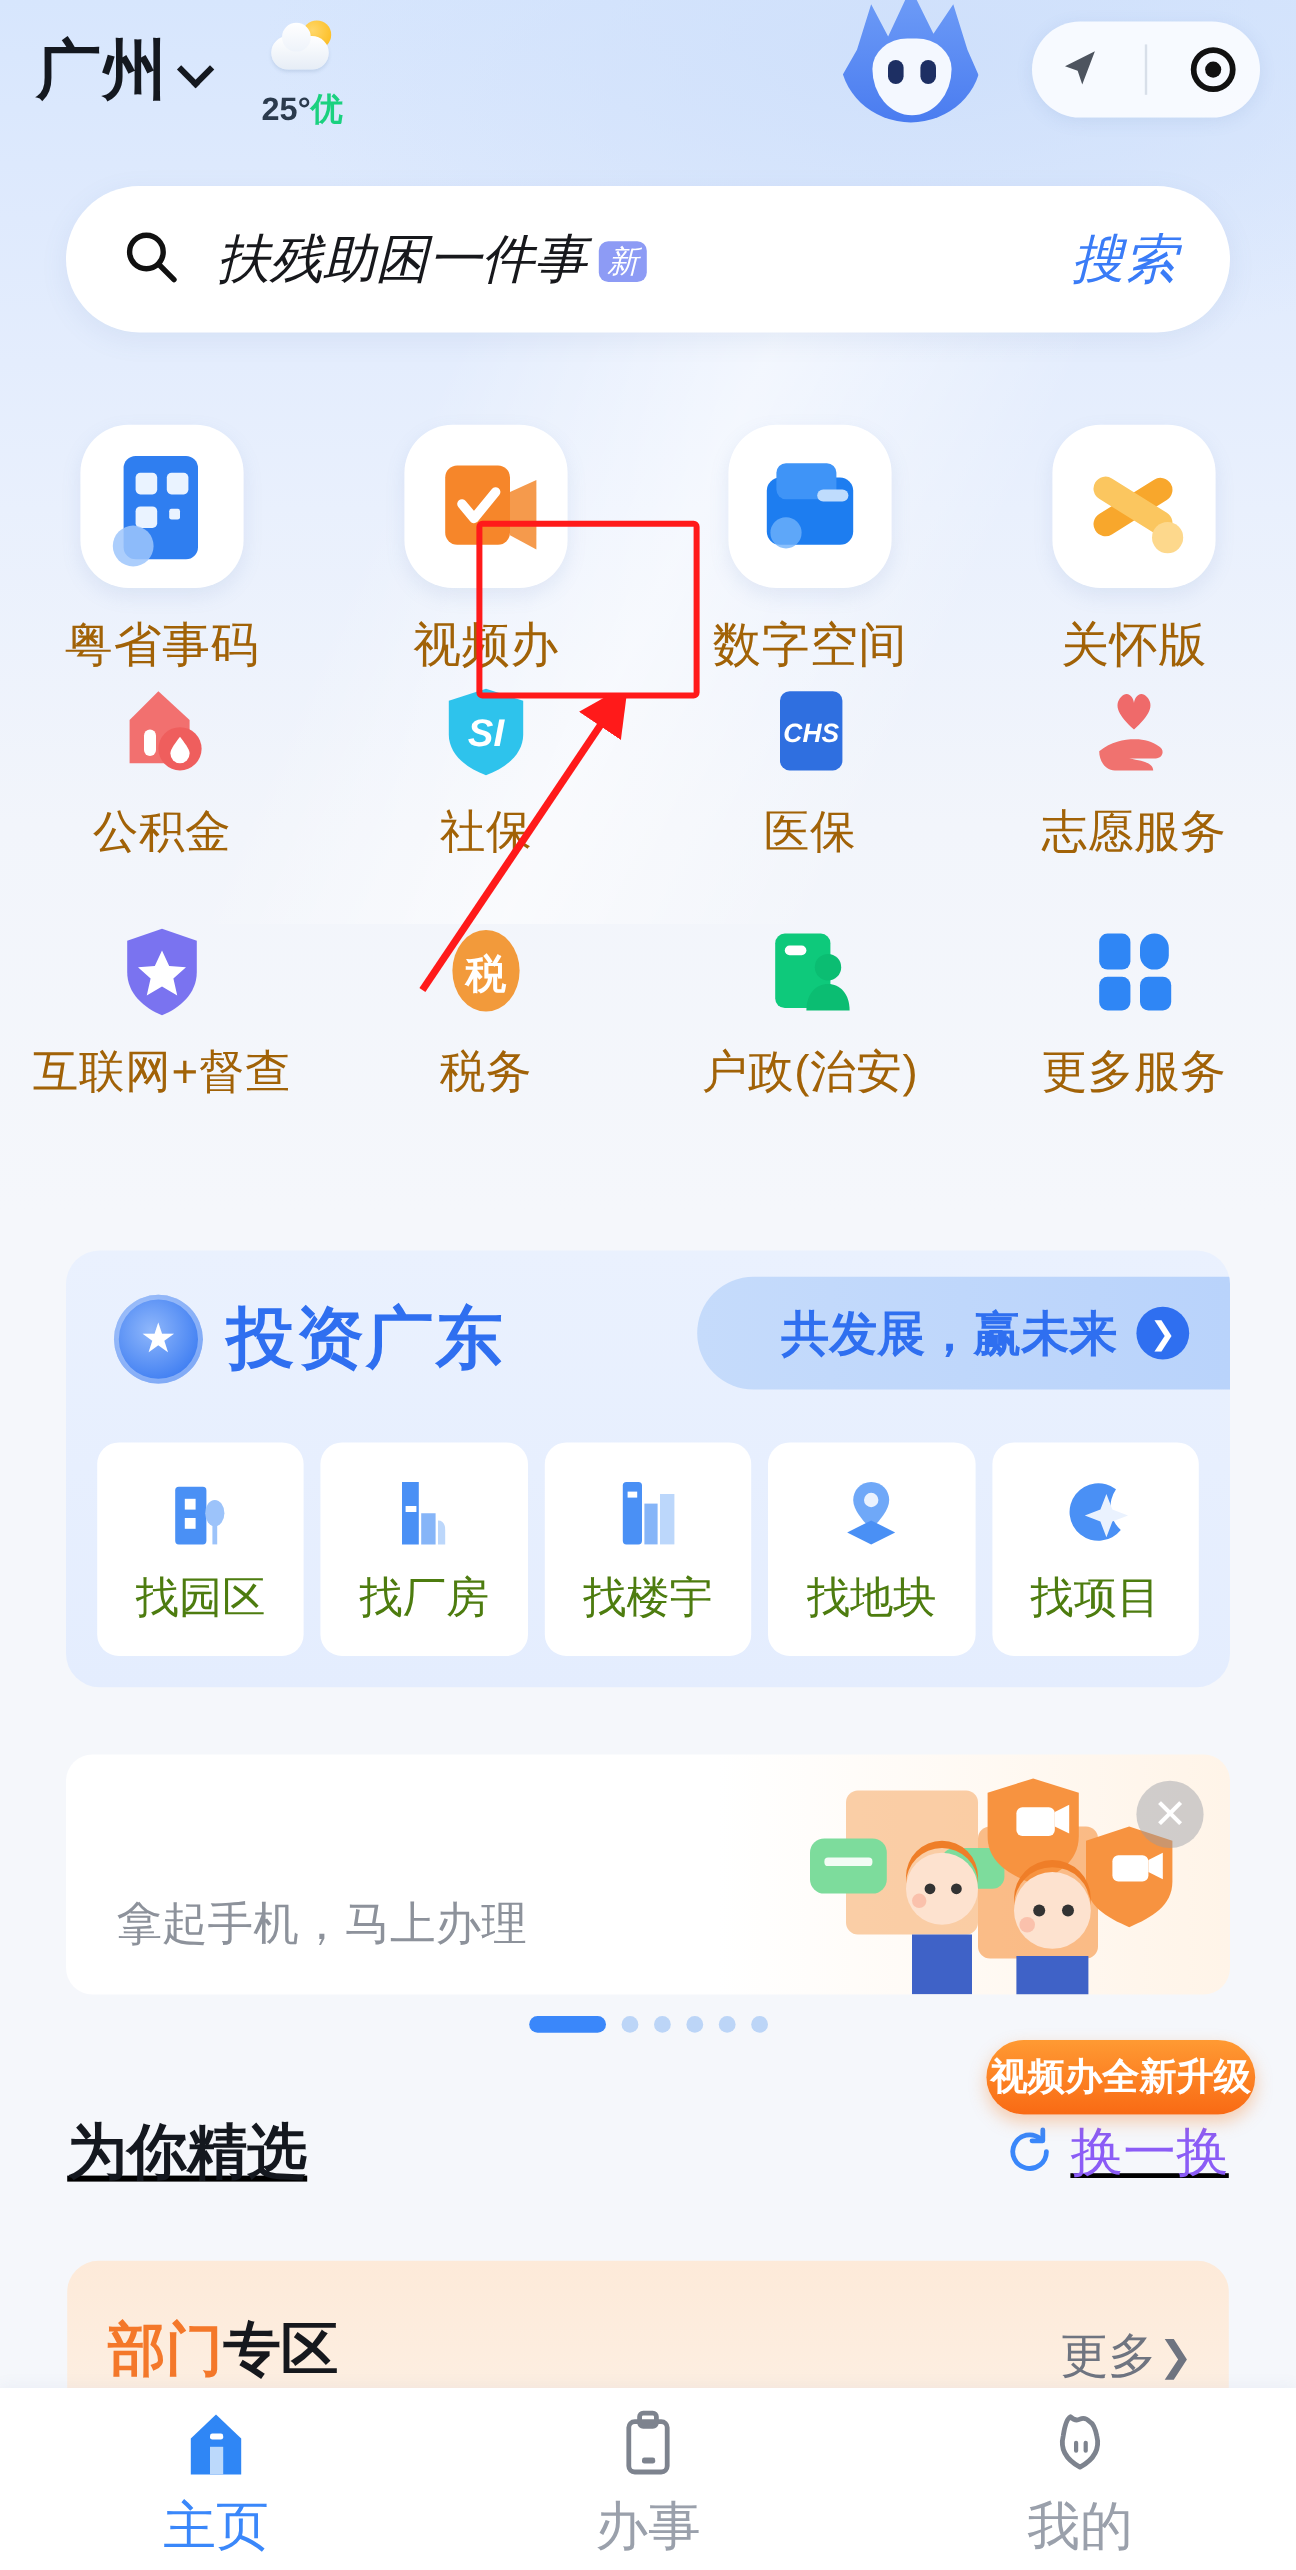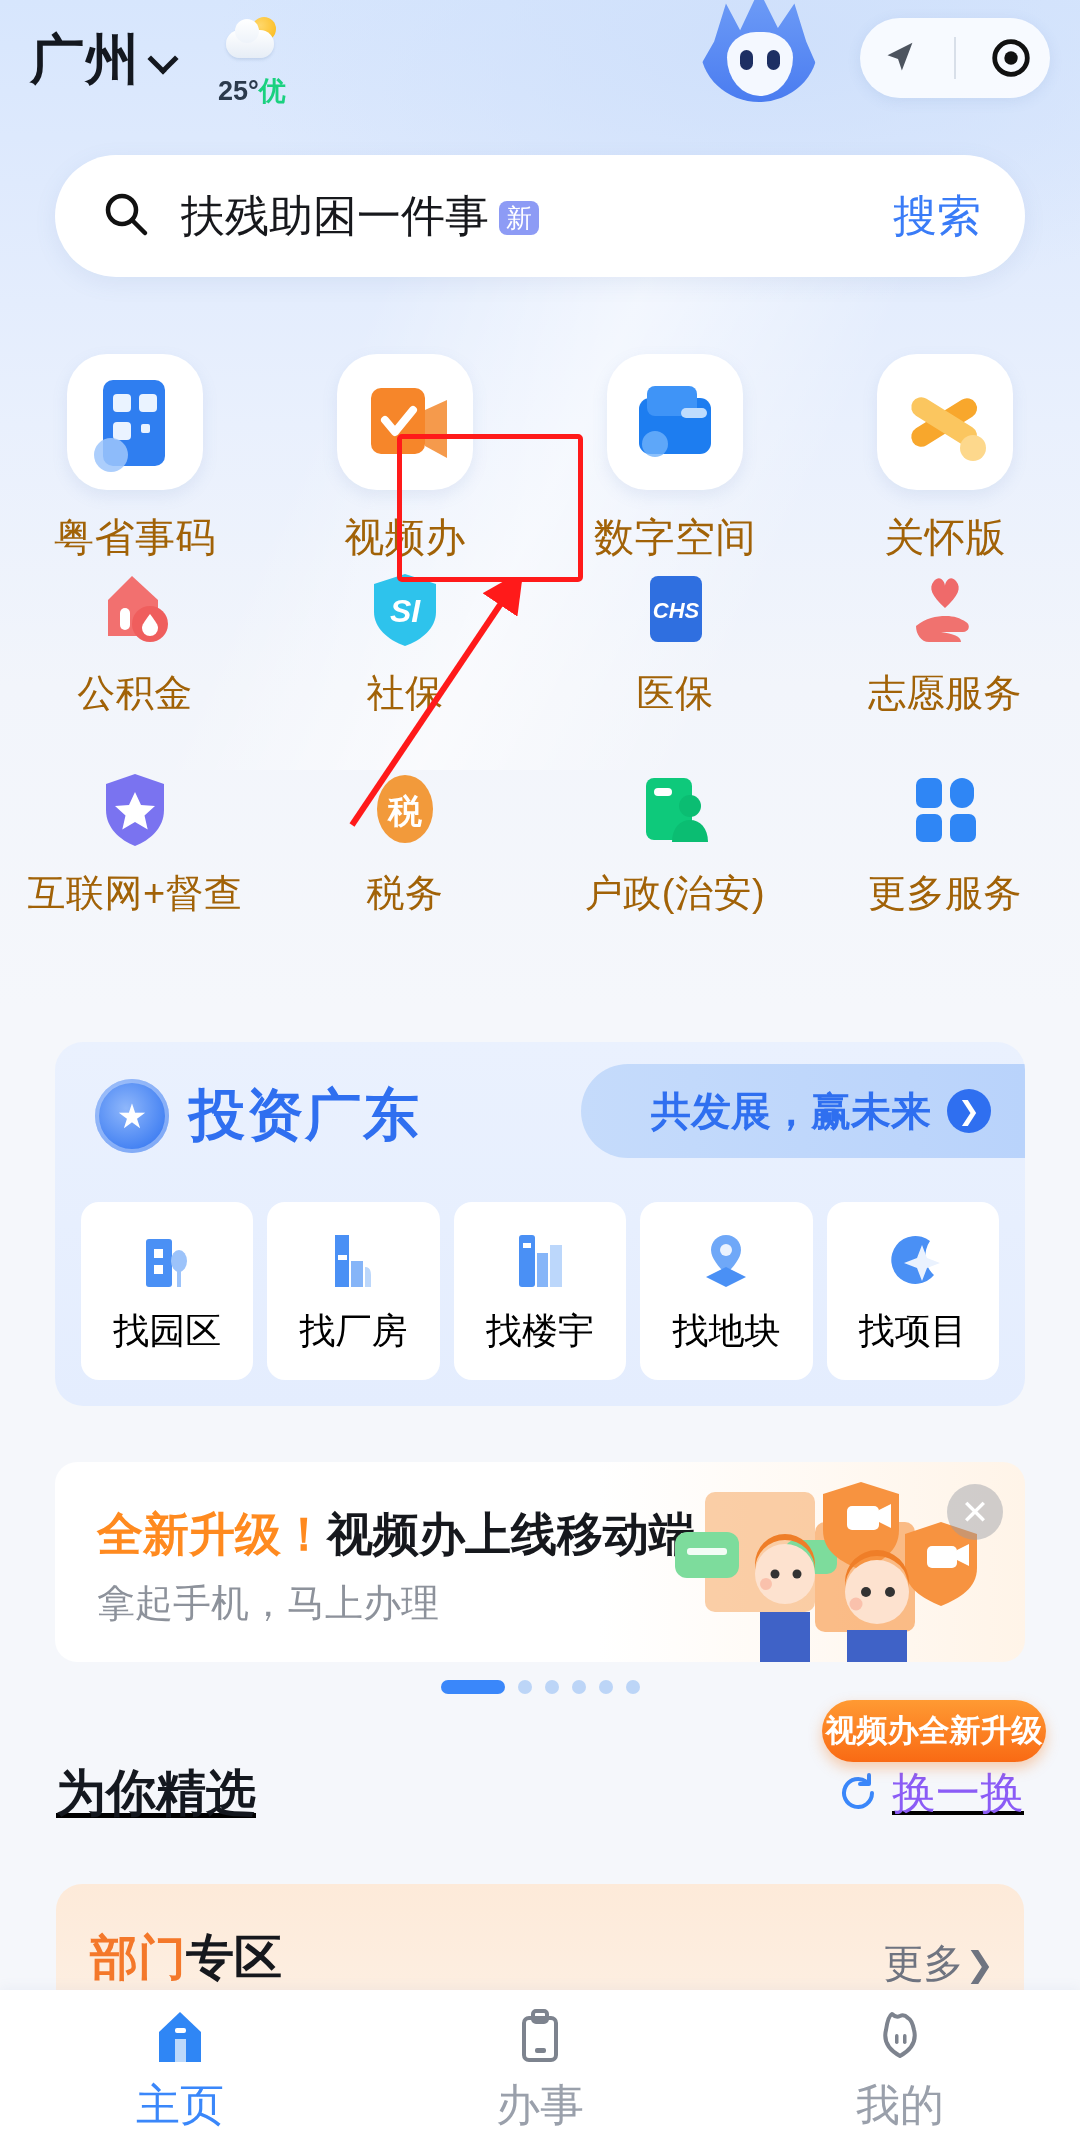--- a/index.html
+++ b/index.html
@@ -96,20 +96,21 @@
   .navpill .sep{ width:2px; height:42px; background:#d8dfe9; }
   .arrow-ico{ width:46px; height:46px; display:block; }
   .record-ico{ width:46px; height:46px; display:block; }
 
   
   .searchbar {
     position:absolute; left:55px; top:155px; width:970px; height:122px;
     background:#fff; border-radius:61px;
     display:flex; align-items:center; padding:0 44px 0 46px;
     box-shadow:0 6px 22px rgba(95,130,180,.10);
+    font-style:italic;
   }
   .searchbar .mag { width:50px; height:50px; flex:none; }
   .searchbar .kw {
     flex:1; margin-left:30px; display:flex; align-items:center; gap:10px;
     font-size:44px; color:#17181c; white-space:nowrap;
   }
   .badge-new {
     display:inline-flex; align-items:center; justify-content:center;
     background:#8d9bf5; color:#fff; font-size:26px; border-radius:8px;
     padding:4px 7px; line-height:1; position:relative; top:2px;
@@ -174,21 +175,21 @@
 
   .invest .subrow {
     position:absolute; left:26px; right:26px; bottom:26px;
     display:flex; justify-content:space-between; gap:14px;
   }
   .subcard{
     flex:1; height:178px; background:#fff; border-radius:18px;
     display:flex; flex-direction:column; align-items:center; justify-content:center; gap:10px;
   }
   .subcard .si { width:70px; height:70px; }
-  .subcard .sl { font-size:36px; color:#000000; }
+  .subcard .sl { font-size:36px; color:#4d7c0f; }
 
   
   .promo {
     position:absolute; left:55px; top:1462px; width:970px; height:200px;
     background:linear-gradient(90deg,#ffffff 56%, #fff4e8 100%);
     border-radius:22px; overflow:hidden;
   }
   .promo .t1 { position:absolute; left:42px; top:42px; font-size:46px; font-weight:700; color:#16181d; white-space:nowrap;}
   .promo .t1 .hi { color:#ff8a1f; }
   .promo .t2 { position:absolute; left:42px; top:116px; font-size:38px; color:#8d929b; }
@@ -500,23 +501,20 @@
         <svg class="si" viewBox="0 0 70 70">
           <path d="M52 14 a24 24 0 1 0 4 34 a26 26 0 0 1 -4 -34z" fill="#4a90f5"></path>
           <path d="M44 18 l5 13 13 5 -13 5 -5 13 -5 -13 -13 -5 13 -5z" fill="#eaf2fe"></path>
         </svg>
         <span class="sl">找项目</span>
       </div>
     </div>
   </div>
 
   <div class="promo">
-    <div class="t1">
-      <span class="hi">全新升级！</span><span>视频办上线移动端</span>
-    </div>
     <div class="t2">拿起手机，马上办理</div>
     <svg class="art" viewBox="0 0 360 200">
       <rect x="40" y="30" width="110" height="120" rx="10" fill="#f6a863" opacity=".55"></rect>
       <rect x="150" y="60" width="100" height="110" rx="10" fill="#f79340" opacity=".6"></rect>
       <rect x="10" y="70" width="64" height="46" rx="12" fill="#7ddc9c"></rect>
       <rect x="22" y="86" width="40" height="7" rx="3" fill="#fff" opacity=".9"></rect>
       <rect x="120" y="78" width="52" height="34" rx="10" fill="#7ddc9c"></rect>
       <path d="M196 20 l38 12 v36 c0 22 -18 32 -38 40 c-20 -8 -38 -18 -38 -40 V32z" fill="#f79340"></path>
       <rect x="182" y="44" width="32" height="24" rx="5" fill="#fff"></rect>
       <path d="M214 48 l12 -6 v24 l-12 -6z" fill="#fff"></path>

